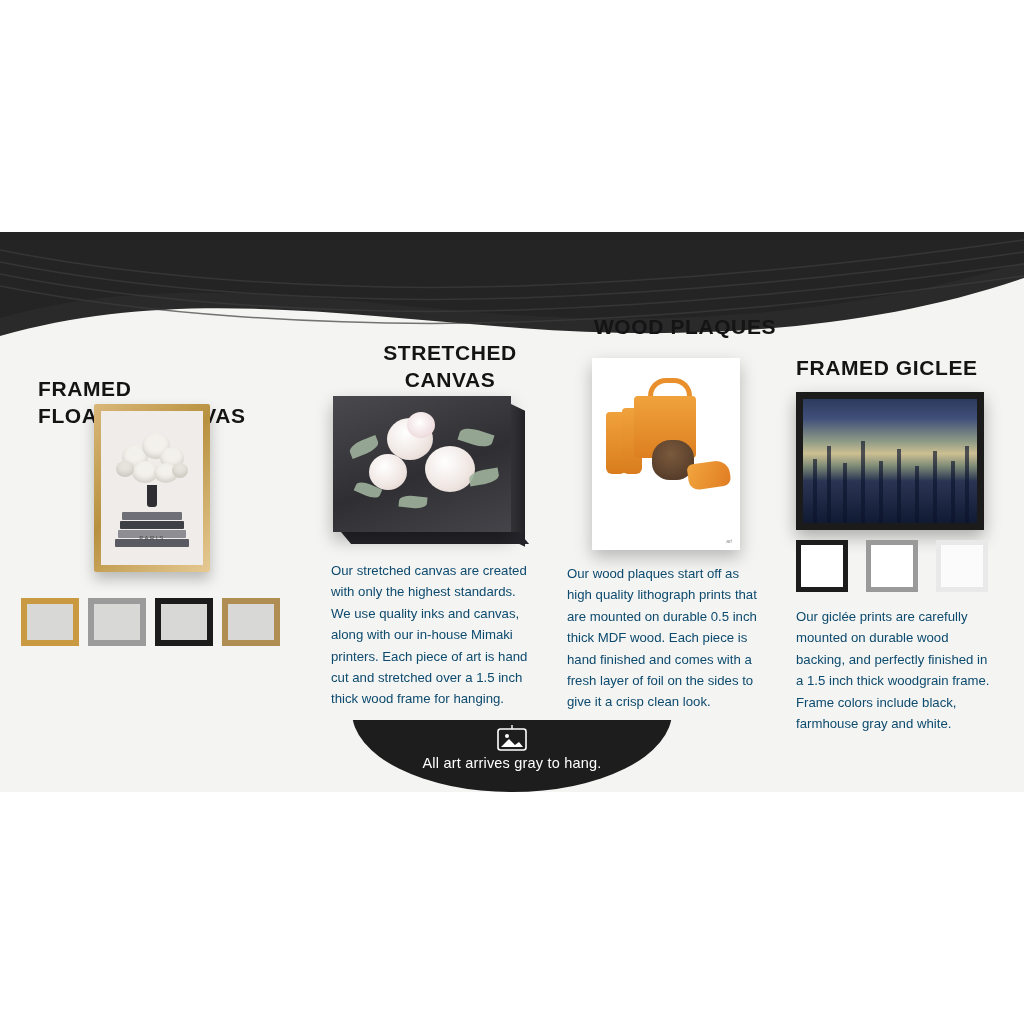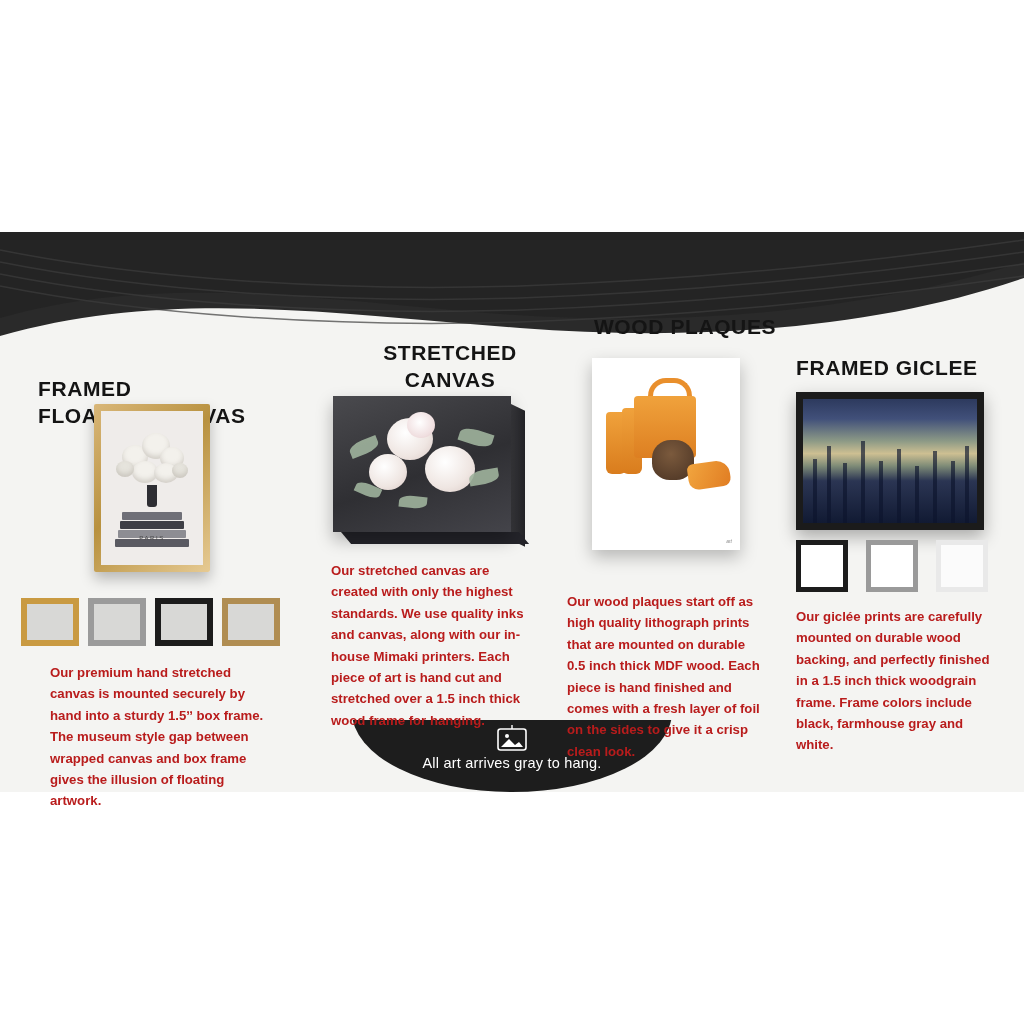--- a/index.html
+++ b/index.html
@@ -122,22 +122,21 @@
     font-weight: bold;
     font-size: 21px;
     letter-spacing: .6px;
     color: #141414;
     line-height: 1.28;
   }
   .col-body {
     position: absolute;
     font-size: 13.2px;
     line-height: 1.62;
-    color: #b91c1c;
-    font-weight: bold;
+    color: #0c4a6e;
   }
 
   
   .ffc-frame {
     position: absolute;
     left: 94px;
     top: 404px;
     width: 116px;
     height: 168px;
     background: linear-gradient(135deg,#d9b779,#b8913f 45%,#e6ca93);
@@ -413,21 +412,20 @@
   <div class="swatch" style="left:88px;  background:#9b9b9b;">
       <div class="sw-in"></div>
     </div>
   <div class="swatch" style="left:155px; background:#1c1c1c;">
       <div class="sw-in"></div>
     </div>
   <div class="swatch" style="left:222px; background:#b08d52;">
       <div class="sw-in"></div>
     </div>
 
-  <div class="col-body" style="left:50px; top:662px; width:216px;">Our premium hand stretched canvas is mounted securely by hand into a sturdy 1.5ˮ box frame. The museum style gap between wrapped canvas and box frame gives the illusion of floating artwork.</div>
 
   <div class="col-title" style="left:360px; top:340px; width:180px;text-align:center;">
     <span>STRETCHED</span><br>
     <span>CANVAS</span>
   </div>
 
   <div class="sc-wrap">
     <div class="sc-side"></div>
     <div class="sc-bottom"></div>
     <div class="sc-face">
@@ -452,21 +450,21 @@
   <div class="wp-wrap">
     <div class="boot" style="left:14px; top:54px; width:20px; height:62px;"></div>
     <div class="boot" style="left:30px; top:50px; width:20px; height:66px;"></div>
     <div class="bag-handle"></div>
     <div class="bag"></div>
     <div class="dog"></div>
     <div class="scarf"></div>
     <div class="wp-sign">art</div>
   </div>
 
-  <div class="col-body" style="left:567px; top:563px; width:196px;margin-top:28px;">Our wood plaques start off as high quality lithograph prints that are mounted on durable 0.5 inch thick MDF wood. Each piece is hand finished and comes with a fresh layer of foil on the sides to give it a crisp clean look.</div>
+  <div class="col-body" style="left:567px; top:563px; width:196px;">Our wood plaques start off as high quality lithograph prints that are mounted on durable 0.5 inch thick MDF wood. Each piece is hand finished and comes with a fresh layer of foil on the sides to give it a crisp clean look.</div>
 
   <div class="col-title" style="left:796px; top:355px; width:230px;">
     <span>FRAMED GICLEE</span>
   </div>
 
   <div class="fg-frame">
     <div class="fg-art">
       <div class="fg-streak" style="left:10px;  height:52%;"></div>
       <div class="fg-streak" style="left:24px;  height:62%;"></div>
       <div class="fg-streak" style="left:40px;  height:48%;"></div>

